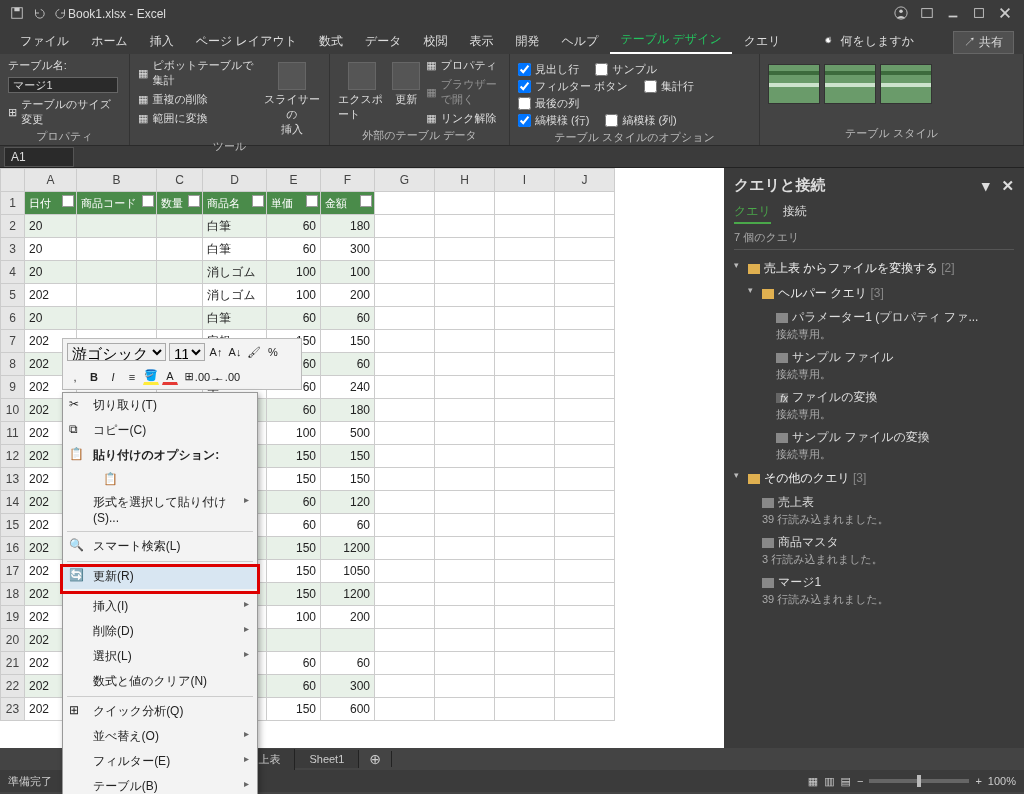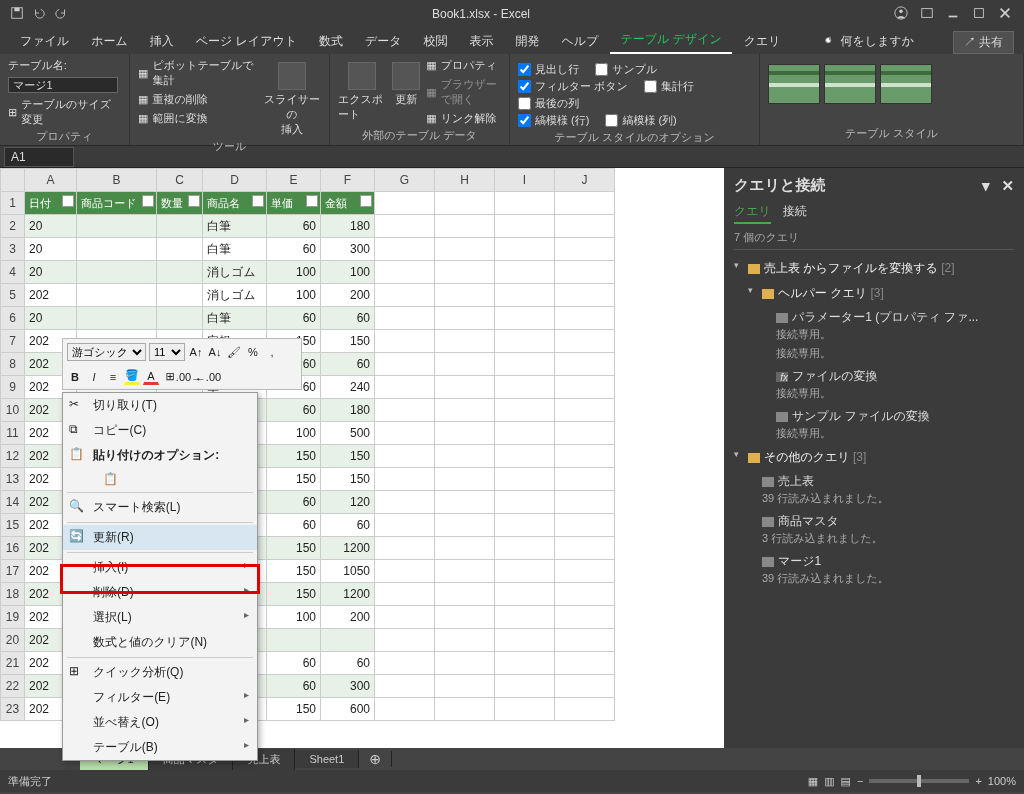--- a/index.html
+++ b/index.html
@@ -1,19 +1,19 @@
 <!DOCTYPE html>
 <html><head>
 <meta charset="utf-8">
 <style>
 * { margin: 0; padding: 0; box-sizing: border-box; font-family: "Yu Gothic UI", "Meiryo", sans-serif; }
 body { width: 1024px; height: 794px; background: #444; overflow: hidden; font-size: 12px; color: #222; }
 .titlebar { height: 28px; background: #3b3b3b; color: #ccc; display: flex; align-items: center; padding: 0 4px; }
 .titlebar .qat { display: flex; gap: 8px; padding-left: 6px; }
-.titlebar .title { flex: 1; text-align: center; font-size: 12px; color: #ddd; }
+.titlebar .title { flex: 1; text-align: left; font-size: 12px; color: #ddd; }
 .titlebar .rbtns { display: flex; gap: 12px; padding-right: 8px; }
 .ico { width: 14px; height: 14px; display: inline-block; }
 .ribbon-tabs { height: 26px; background: #3b3b3b; display: flex; align-items: flex-end; padding: 0 10px; gap: 2px; }
 .rtab { padding: 4px 10px; font-size: 12px; color: #ddd; cursor: pointer; }
 .rtab.active { color: #22c55e; border-bottom: 2px solid #fff; }
 .rtab.tell { margin-left: 20px; display:flex; align-items:center; gap:4px;}
 .share { margin-left:auto; background:#505050; color:#ddd; padding:2px 10px; font-size:12px; border:1px solid #666;}
 .ribbon { height: 92px; background: #444; border-bottom: 1px solid #2a2a2a; display: flex; }
 .rgroup { border-right: 1px solid #333; padding: 4px 8px; display:flex; flex-direction:column; }
 .rgroup .body { flex:1; display:flex; gap:6px; align-items:flex-start; }
@@ -57,21 +57,21 @@
 .tleaf.fx .ti { background:#666; }
 .tsub { padding-left:28px; color:#aaa; font-size:11px; padding-bottom:4px;}
 .context { position:absolute; left:62px; top:224px; width:196px; background:#f3f3f3; border:1px solid #999; box-shadow:2px 2px 6px rgba(0,0,0,.3); z-index:50;}
 .context .mitem { padding:4px 8px 4px 30px; font-size:12px; position:relative; }
 .context .mitem:hover, .context .mitem.hi { background:#d8e6f2; }
 .context .mitem.arrow::after { content:"▸"; position:absolute; right:8px; top:4px; font-size:10px; color:#666;}
 .context .sep { height:1px; background:#ccc; margin:2px 4px;}
 .context .mico { position:absolute; left:6px; top:4px; width:14px; height:14px; }
 .redbox { position:absolute; left:60px; top:396px; width:200px; height:30px; border:3px solid #d00; z-index:60; pointer-events:none;}
 .minibar { position:absolute; left:62px; top:170px; width:240px; height:52px; background:#f3f3f3; border:1px solid #bbb; z-index:49; display:flex; flex-wrap:wrap; align-items:center; padding:2px 4px; gap:3px; font-size:11px;}
-.minibar select { font-size:11px; height:18px; border:1px solid #aaa;}
+.minibar select { font-size:15px; height:18px; border:1px solid #aaa;}
 .minibar .btn { width:16px; height:16px; border:1px solid transparent; display:inline-flex; align-items:center; justify-content:center;}
 .sheettabs { height:22px; background:#444; display:flex; align-items:center; padding-left:80px; gap:0;}
 .stab { padding:3px 14px; background:#3b3b3b; color:#ccc; font-size:11px; border-right:1px solid #222;}
 .stab.active { background:#b8dca9; color:#222; }
 .stab.add { background:transparent; color:#ccc; padding:0 10px; font-size:14px;}
 .statusbar { height:22px; background:#3b3b3b; color:#ccc; display:flex; align-items:center; padding:0 8px; font-size:11px; justify-content:space-between;}
 .zoom { display:flex; align-items:center; gap:6px;}
 .zslider { width:100px; height:4px; background:#666; position:relative;}
 .zslider::after{content:"";position:absolute;left:48px;top:-4px;width:4px;height:12px;background:#bbb;}
 svg { display:block; }
@@ -577,33 +577,34 @@
       <span class="btn">⊞</span>
       <span class="btn">.00→</span>
       <span class="btn">←.00</span>
     </div>
 
     <div class="context">
       <div class="mitem"><span class="mico">✂</span><span>切り取り(T)</span></div>
       <div class="mitem"><span class="mico">⧉</span><span>コピー(C)</span></div>
       <div class="mitem"><span class="mico">📋</span><b>貼り付けのオプション:</b></div>
       <div class="mitem" style="padding-left:40px">📋</div>
+      <div class="mitem arrow"><span>形式を選択して貼り付け(S)...</span></div>
       <div class="sep"></div>
       <div class="mitem"><span class="mico">🔍</span><span>スマート検索(L)</span></div>
       <div class="sep"></div>
       <div class="mitem hi"><span class="mico">🔄</span><span>更新(R)</span></div>
       <div class="sep"></div>
       <div class="mitem arrow"><span>挿入(I)</span></div>
       <div class="mitem arrow"><span>削除(D)</span></div>
       <div class="mitem arrow"><span>選択(L)</span></div>
       <div class="mitem"><span>数式と値のクリア(N)</span></div>
       <div class="sep"></div>
       <div class="mitem"><span class="mico">⊞</span><span>クイック分析(Q)</span></div>
+      <div class="mitem arrow"><span>並べ替え(O)</span></div>
       <div class="mitem arrow"><span>フィルター(E)</span></div>
-      <div class="mitem arrow"><span>並べ替え(O)</span></div>
       <div class="mitem arrow"><span>テーブル(B)</span></div>
 
     </div>
     <div class="redbox"></div>
   </div>
 
   <div class="pane">
     <h3>
         <span>クエリと接続</span>
       <span><span style="margin-right:12px">▾</span><span>✕</span></span>
@@ -612,20 +613,21 @@
       <span class="active">クエリ</span>
       <span>接続</span>
     </div>
     <div class="count">7 個のクエリ</div>
     <div class="tree">
       <div class="tnode tfolder"><span class="folder-ico"></span><span>売上表 からファイルを変換する</span> <span style="color:#888">[2]</span></div>
       <div class="tnode tfolder" style="margin-left:14px"><span class="folder-ico"></span><span>ヘルパー クエリ</span> <span style="color:#888">[3]</span></div>
       <div style="margin-left:14px">
         <div class="tleaf"><span class="ti"></span><span>パラメーター1 (プロパティ ファ...</span></div>
         <div class="tsub">接続専用。</div>
+        <div class="tleaf"><span class="ti"></span><span>サンプル ファイル</span></div>
         <div class="tsub">接続専用。</div>
         <div class="tleaf fx"><span class="ti" style="font-style:italic;color:#ddd;text-align:right;font-size:10px">fx</span><span>ファイルの変換</span></div>
         <div class="tsub">接続専用。</div>
         <div class="tleaf"><span class="ti"></span><span>サンプル ファイルの変換</span></div>
         <div class="tsub">接続専用。</div>
       </div>
       <div class="tnode tfolder"><span class="folder-ico"></span><span>その他のクエリ</span> <span style="color:#888">[3]</span></div>
       <div class="tleaf"><span class="ti"></span><span>売上表</span></div>
       <div class="tsub">39 行読み込まれました。</div>
       <div class="tleaf"><span class="ti"></span><span>商品マスタ</span></div>

